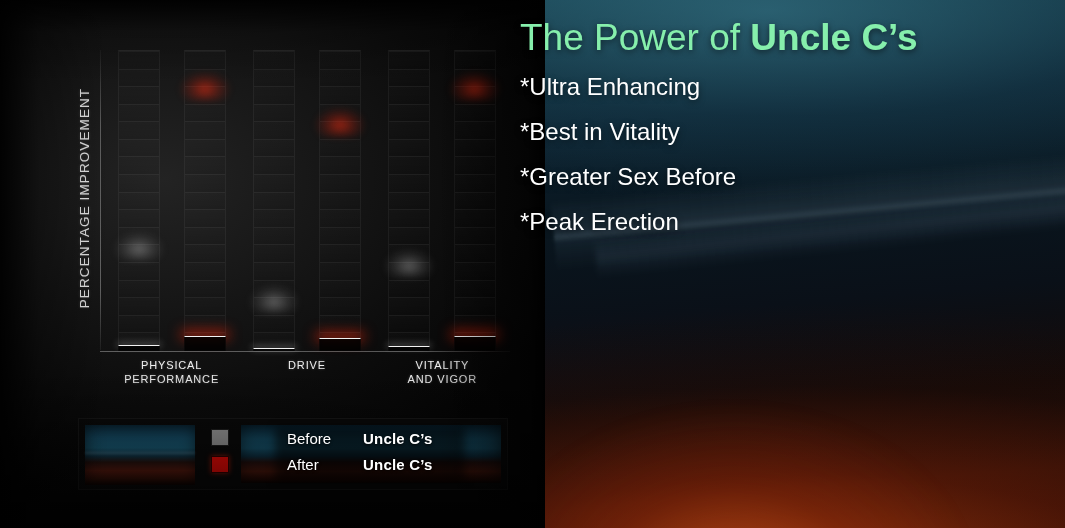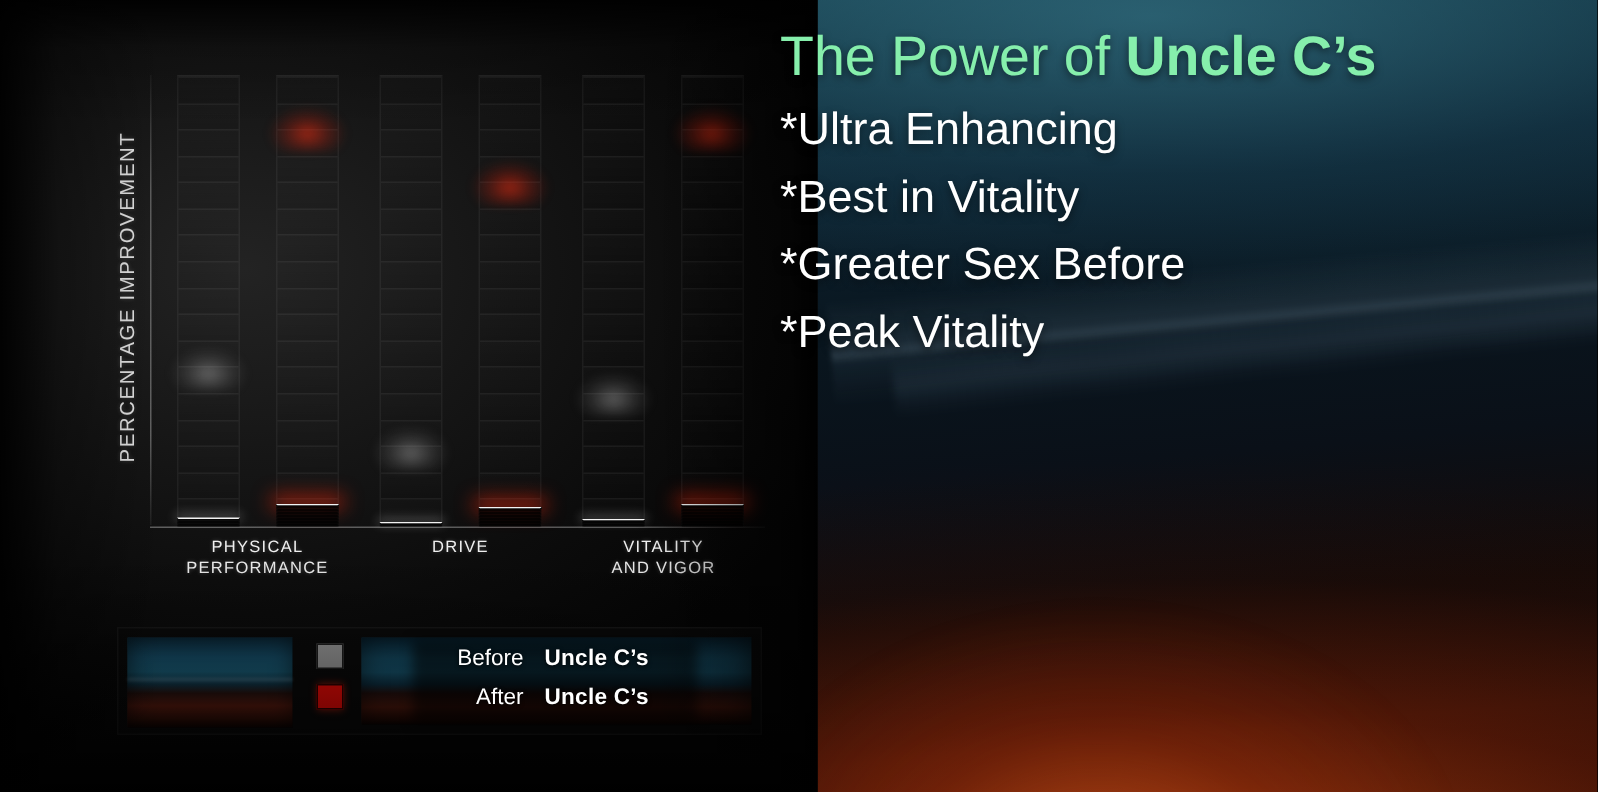--- a/index.html
+++ b/index.html
@@ -251,21 +251,20 @@
   }
   .legend-row {
     display:flex;
     align-items:baseline;
     height:26px;
   }
   .leg-when {
     color:#ffffff;
     font-size:15px;
     width:62px;
-    text-align:right;
     text-shadow:0 1px 3px rgba(0,0,0,0.9);
   }
   .leg-brand {
     color:#ffffff;
     font-size:15px;
     font-weight:bold;
     margin-left:14px;
     letter-spacing:0.2px;
     text-shadow:0 1px 3px rgba(0,0,0,0.9);
   }
@@ -290,21 +289,21 @@
     color:#86efac;
     font-size:37px;
     line-height:44px;
     white-space:nowrap;
     text-shadow:0 2px 6px rgba(0,0,0,0.55);
   }
   .title .brand { font-weight:bold; }
   .bullets { margin-top:4px; }
   .bullet {
     color:#ffffff;
-    font-size:30px;
+    font-size:24px;
     line-height:45px;
     white-space:nowrap;
     text-shadow:0 2px 6px rgba(0,0,0,0.55);
   }
 </style>
 </head>
 <body>
 
 <div id="stage">
 
@@ -561,17 +560,17 @@
         </div>
     </div>
   </div>
 
   <div class="copy">
     <div class="title"><span>The Power of </span><span class="brand">Uncle C’s</span></div>
     <div class="bullets" id="bullets">
         <div class="bullet">*Ultra Enhancing</div>
         <div class="bullet">*Best in Vitality</div>
         <div class="bullet">*Greater Sex Before</div>
-        <div class="bullet">*Peak Vitality</div>
+        <div class="bullet">*Peak Erection</div>
       </div>
   </div>
 
 </div>
 
 </body></html>

